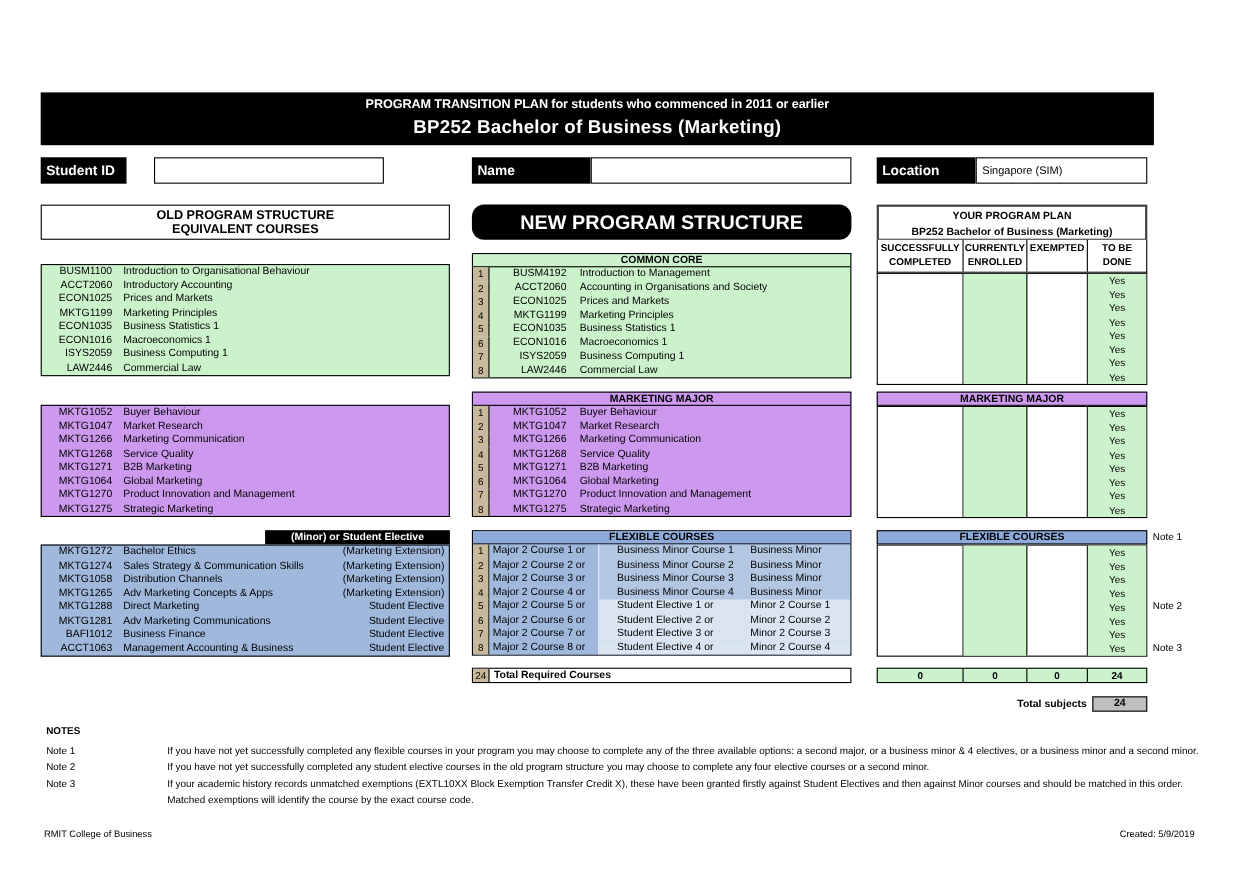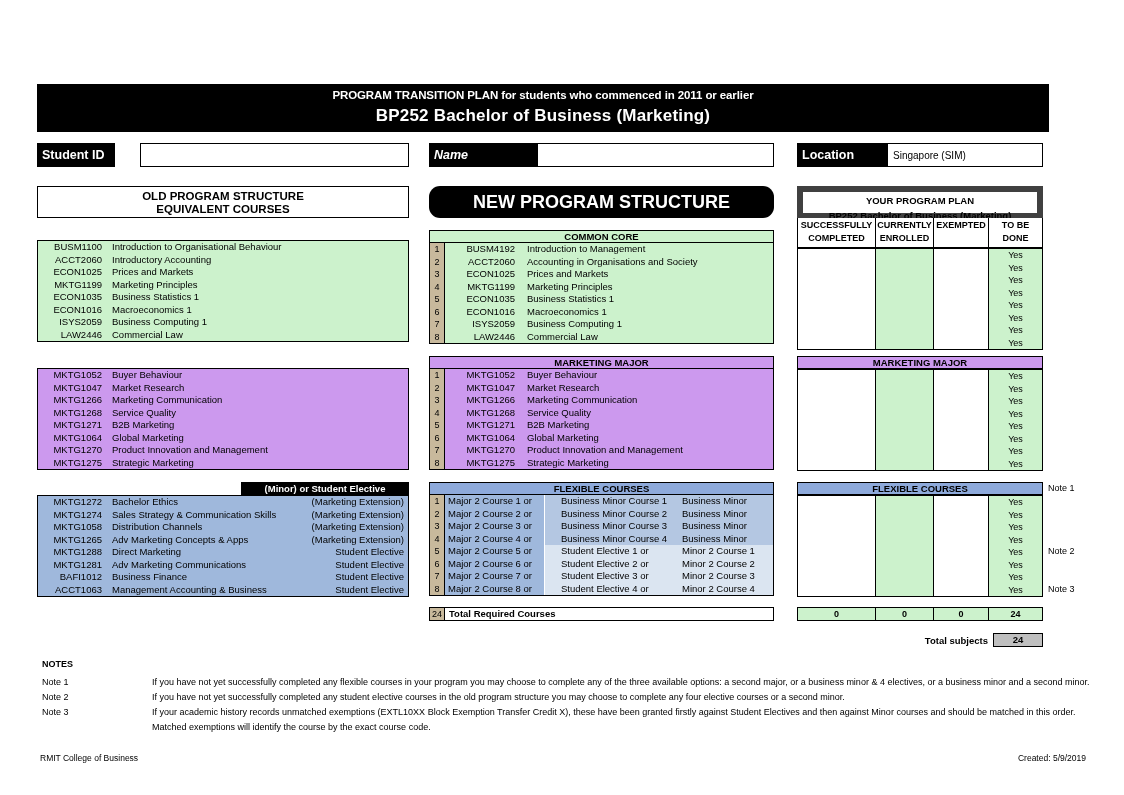--- a/index.html
+++ b/index.html
@@ -104,21 +104,21 @@
     font-weight: bold;
     line-height: 32px;
     border-radius: 11px;
   }
   .plantitle {
     position: absolute;
     left: 797px;
     top: 186px;
     width: 246px;
     height: 33px;
-    border: 6px solid #404040;
+    border: 2px solid #404040;
     box-sizing: border-box;
     background: #ffffff;
     text-align: center;
     font-size: 9.5px;
     font-weight: bold;
   }
   .plantitle .l1 { line-height: 16px; padding-top: 1px; }
   .plantitle .l2 { line-height: 14px; font-size: 9.5px; }
 
   
@@ -368,27 +368,27 @@
 </head>
 <body>
 
 <div class="page">
 
   <div class="banner">
     <div class="banner-line1">PROGRAM TRANSITION PLAN for students who commenced in 2011 or earlier</div>
     <div class="banner-line2">BP252  Bachelor of Business (Marketing)</div>
   </div>
 
-  <div class="idfield" style="left:37px; top:143px; width:372px;gap:25px;">
+  <div class="idfield" style="left:37px; top:143px; width:312px;gap:25px;">
     <div class="idlabel" style="width:78px;">Student ID</div>
     <div class="idbox"></div>
   </div>
 
   <div class="idfield" style="left:429px; top:143px; width:345px;">
-    <div class="idlabel" style="width:108px;font-style:italic;">Name</div>
+    <div class="idlabel" style="width:108px;">Name</div>
     <div class="idbox"></div>
   </div>
 
   <div class="idfield" style="left:797px; top:143px; width:246px;">
     <div class="idlabel" style="width:90px;">Location</div>
     <div class="idbox">Singapore (SIM)</div>
   </div>
 
   <div class="oldtitle">
     <div>OLD PROGRAM STRUCTURE</div>

